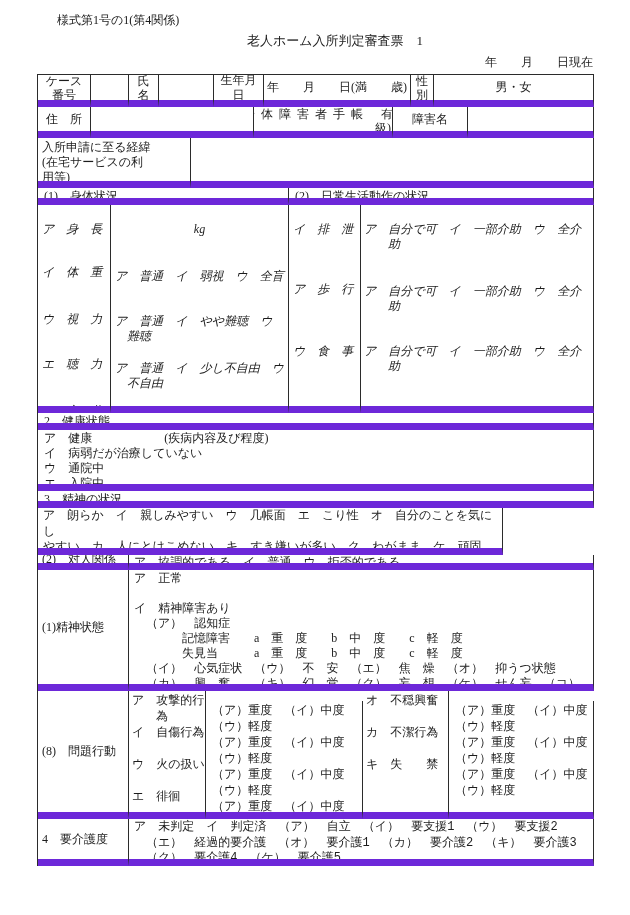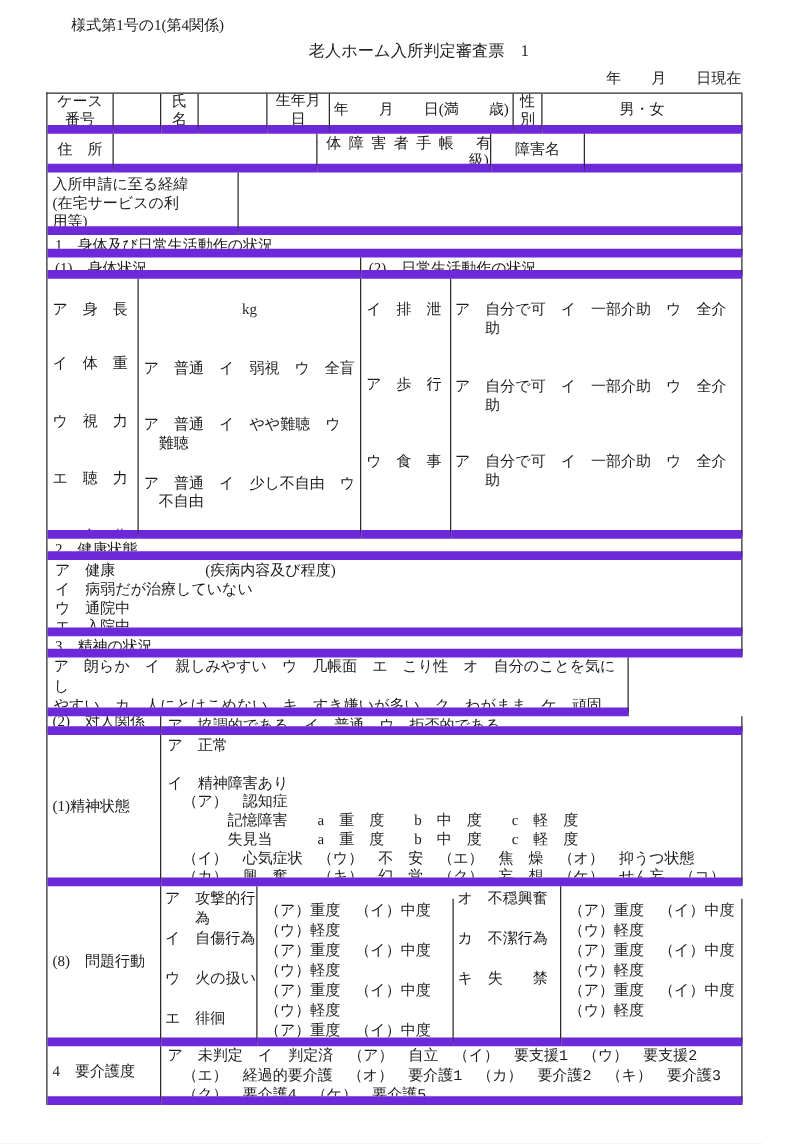--- a/index.html
+++ b/index.html
@@ -12,21 +12,21 @@
   .date-line{right:37px;top:55px;}
   .tbl{position:absolute;left:37px;top:74px;width:556px;
        border-top:1px solid #2b2b2b;border-left:1px solid #2b2b2b;}
   .row{display:flex;box-sizing:border-box;}
   .c{box-sizing:border-box;border-right:1px solid #2b2b2b;border-bottom:7px solid #6d28d9;
      overflow:hidden;white-space:pre-line;padding:1px 4px;}
   .ctr{display:flex;align-items:center;justify-content:center;text-align:center;padding:0 1px;}
   .vctr{display:flex;align-items:center;padding:0 4px;}
   .top{padding:2px 4px;}
   .head{padding:1px 6px;}
-  .band{box-sizing:border-box;padding:2px 0 0 4px;white-space:pre-line;overflow:hidden;}
+  .band{box-sizing:border-box;padding:2px 0 0 4px;white-space:pre-line;overflow:hidden;font-style:italic;}
   .bandc{text-align:center;padding-left:0;}
   .sp7{letter-spacing:6px;text-indent:6px;white-space:nowrap;}
   .hb{display:flex;flex-direction:row;justify-content:center;text-align:center;padding:0;}
   .lh155{line-height:15.5px;font-family:Liberation Mono, monospace;}
   .lh15{line-height:15px;}
   .lh16{line-height:16px;}
   .lh14{line-height:14px;}
   .tight{padding:1px 0 0 3px;}
   .sev{padding:1px 0 0 6px;margin-top:10px;}
 </style>
@@ -66,23 +66,20 @@
       <div class="c" style="width:126px"></div>
     </div>
 
     <div class="row" style="height:50px">
       <div class="c top" style="width:153px">入所申請に至る経緯
 (在宅サービスの利
 用等)</div>
       <div class="c" style="width:403px"></div>
     </div>
 
-    <div class="row" style="height:18px">
-      <div class="c head" style="width:556px">1　身体及び日常生活動作の状況</div>
-    </div>
 
     <div class="row" style="height:17px">
       <div class="c head" style="width:251px">(1)　身体状況</div>
       <div class="c head" style="width:305px">(2)　日常生活動作の状況</div>
     </div>
 
     <div class="row" style="height:208px">
       <div class="c" style="width:73px;padding:0">
         <div class="band" style="height:28px">ア　身　長</div>
         <div class="band" style="height:32px">イ　体　重</div>

